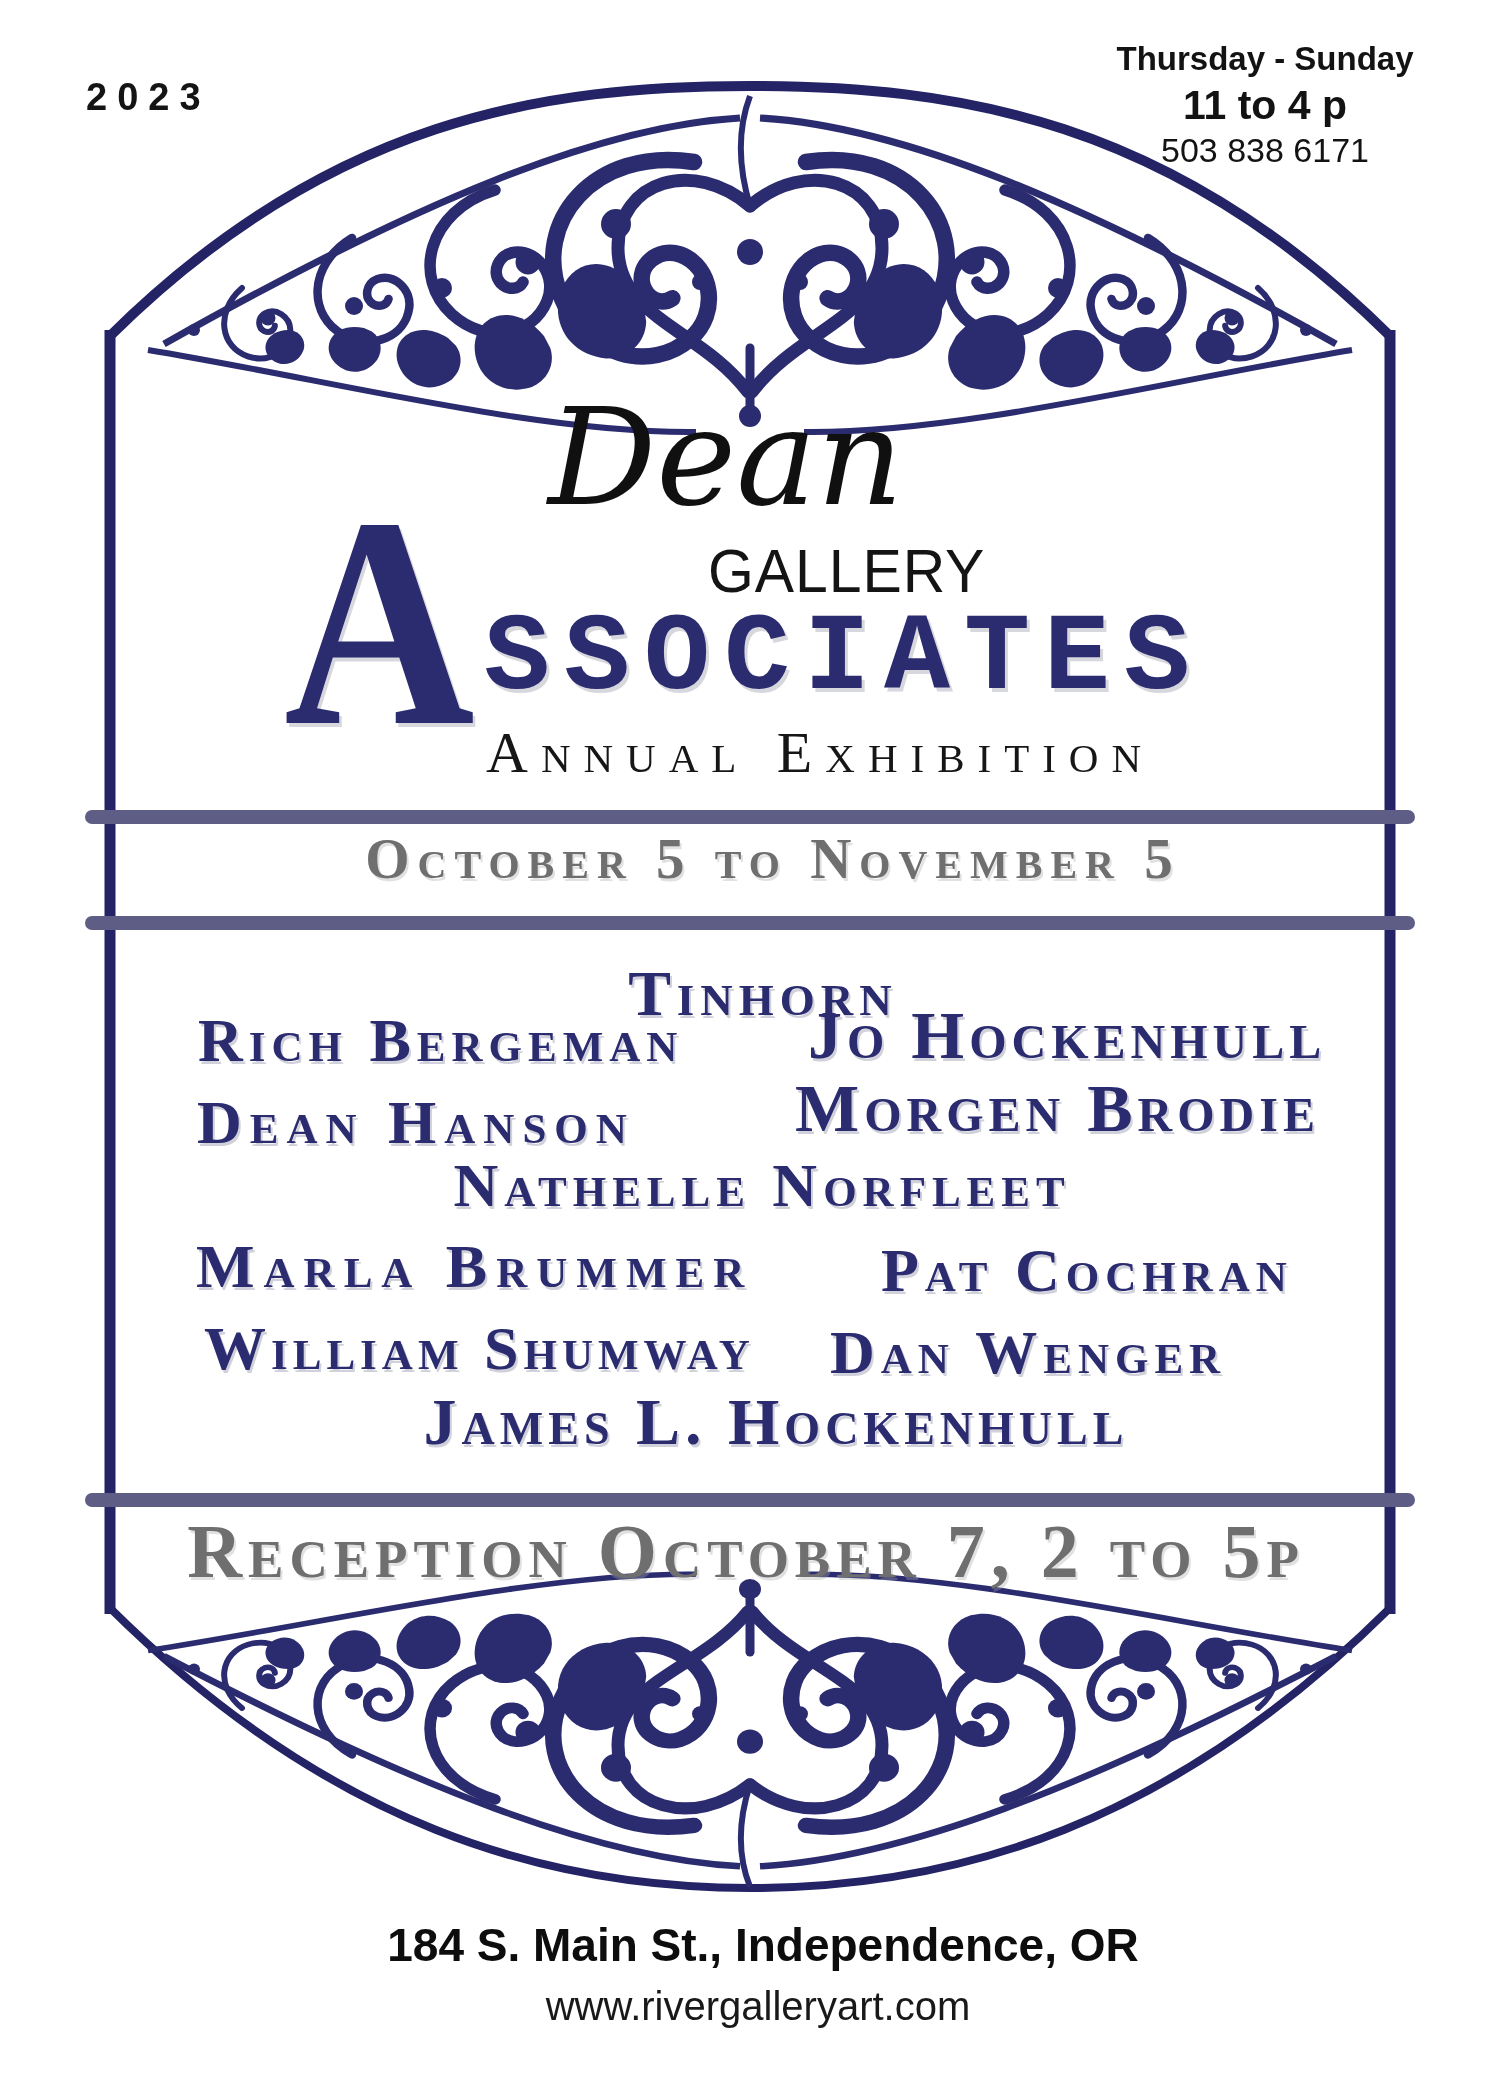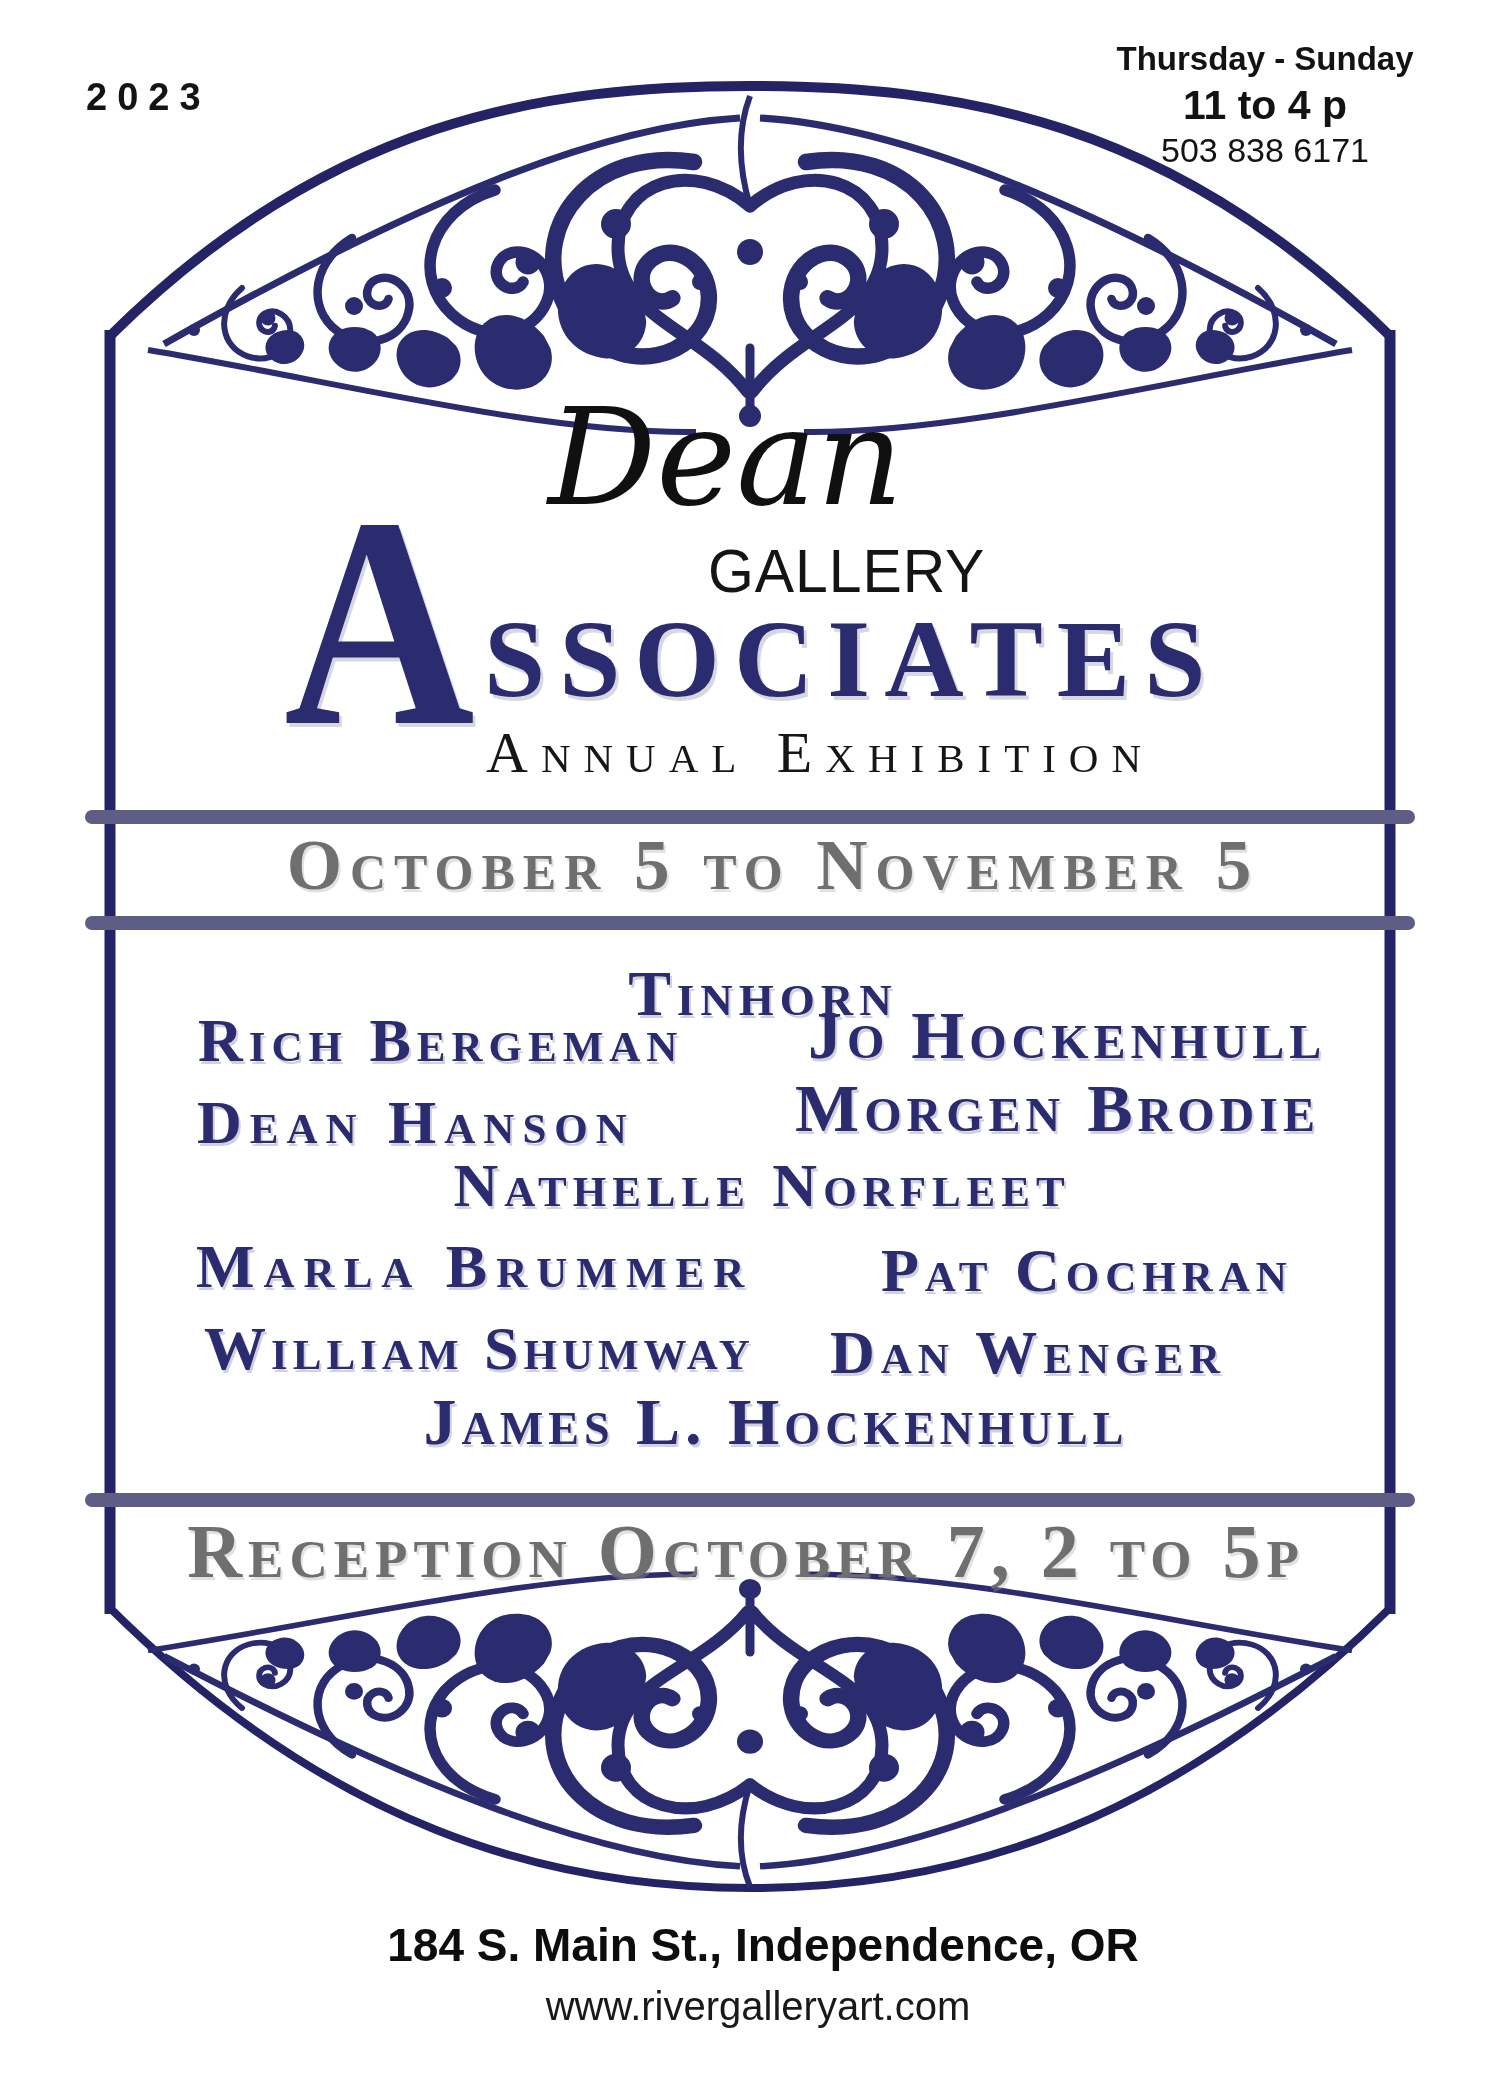--- a/index.html
+++ b/index.html
@@ -31,33 +31,33 @@
   .gallery{
     left:708px;top:540px;font-size:62px;font-weight:400;color:#141414;
     transform:scaleX(0.95);transform-origin:left top;letter-spacing:1px;
   }
   .big-a{
     left:284px;top:472px;font-family:"Liberation Serif",serif;font-weight:700;
     font-size:300px;color:var(--navy,#2b2b6f);transform:scaleX(0.88);
     transform-origin:left top;text-shadow:3px 4px 0 rgba(140,140,160,0.35);
   }
   .ssoc{
-    left:484px;top:604px;font-family:Liberation Serif, serif;font-weight:700;
+    left:484px;top:604px;font-family:Liberation Mono, monospace;font-weight:700;
     font-size:110px;letter-spacing:14px;color:var(--navy,#2b2b6f);
     text-shadow:3px 4px 0 rgba(140,140,160,0.35);
   }
   .subtitle{
     left:486px;top:724px;font-family:"Liberation Serif",serif;font-weight:400;
     font-variant:small-caps;font-size:58px;letter-spacing:13px;color:#161616;
   }
   .grayline{
     font-family:"Liberation Serif",serif;font-weight:700;font-variant:small-caps;
     color:var(--gray-text,#6f6f6f);text-shadow:2px 3px 0 rgba(170,170,170,0.35);
   }
-  .dates{top:830px;font-size:71px;letter-spacing:8px;padding-left:46px;}
+  .dates{top:830px;font-size:57px;letter-spacing:8px;padding-left:46px;}
   .reception{top:1513px;font-size:76px;letter-spacing:6px;transform:translateX(-4px);}
   .artist{
     font-family:"Liberation Serif",serif;font-weight:700;font-variant:small-caps;
     color:var(--navy,#2b2b6f);font-size:62px;letter-spacing:6px;
     text-shadow:2px 3px 0 rgba(140,140,165,0.4);
   }
   .a-tinhorn {top:962px;font-size:64px;transform:translateX(13px);}
   .a-rich    {left:198px;top:1009px;}
   .a-jo      {left:808px;top:1001px;font-size:68px;letter-spacing:5px;}
   .a-dean    {left:197px;top:1091px;letter-spacing:8px;}

